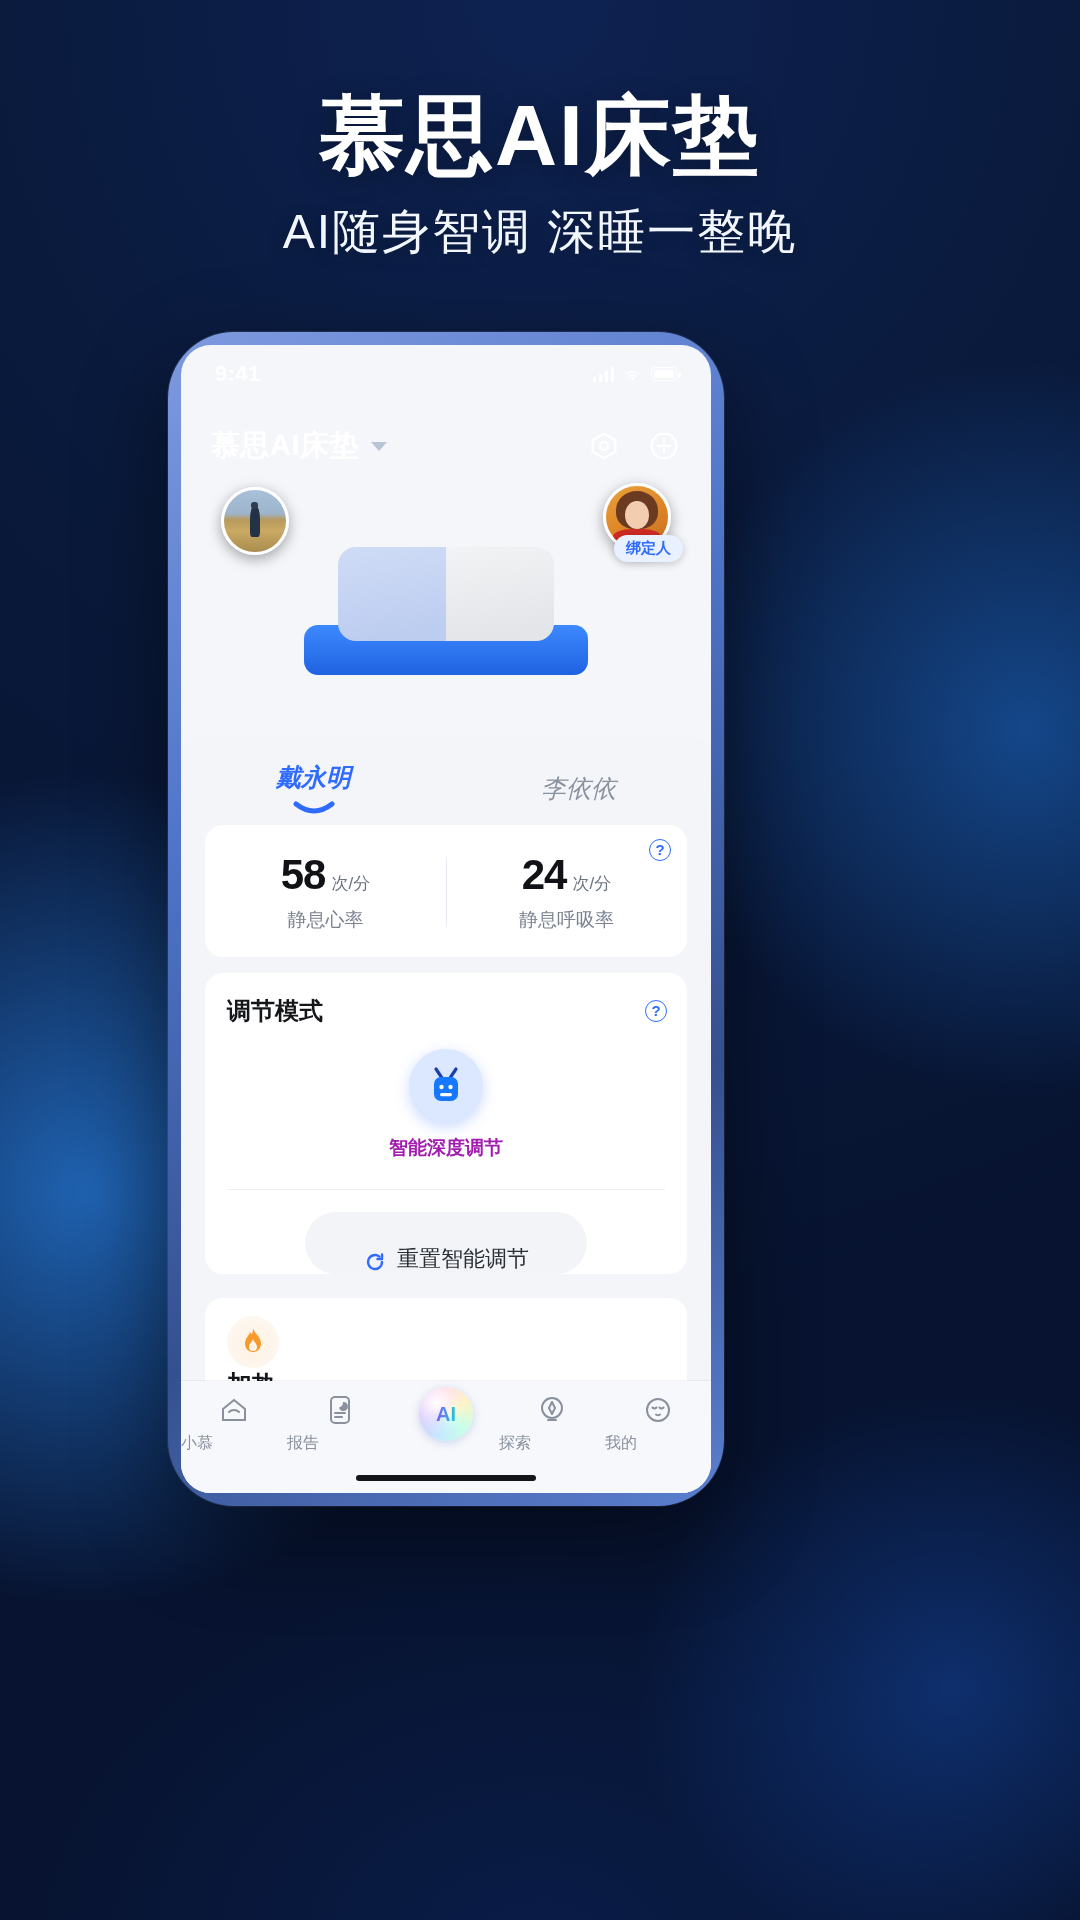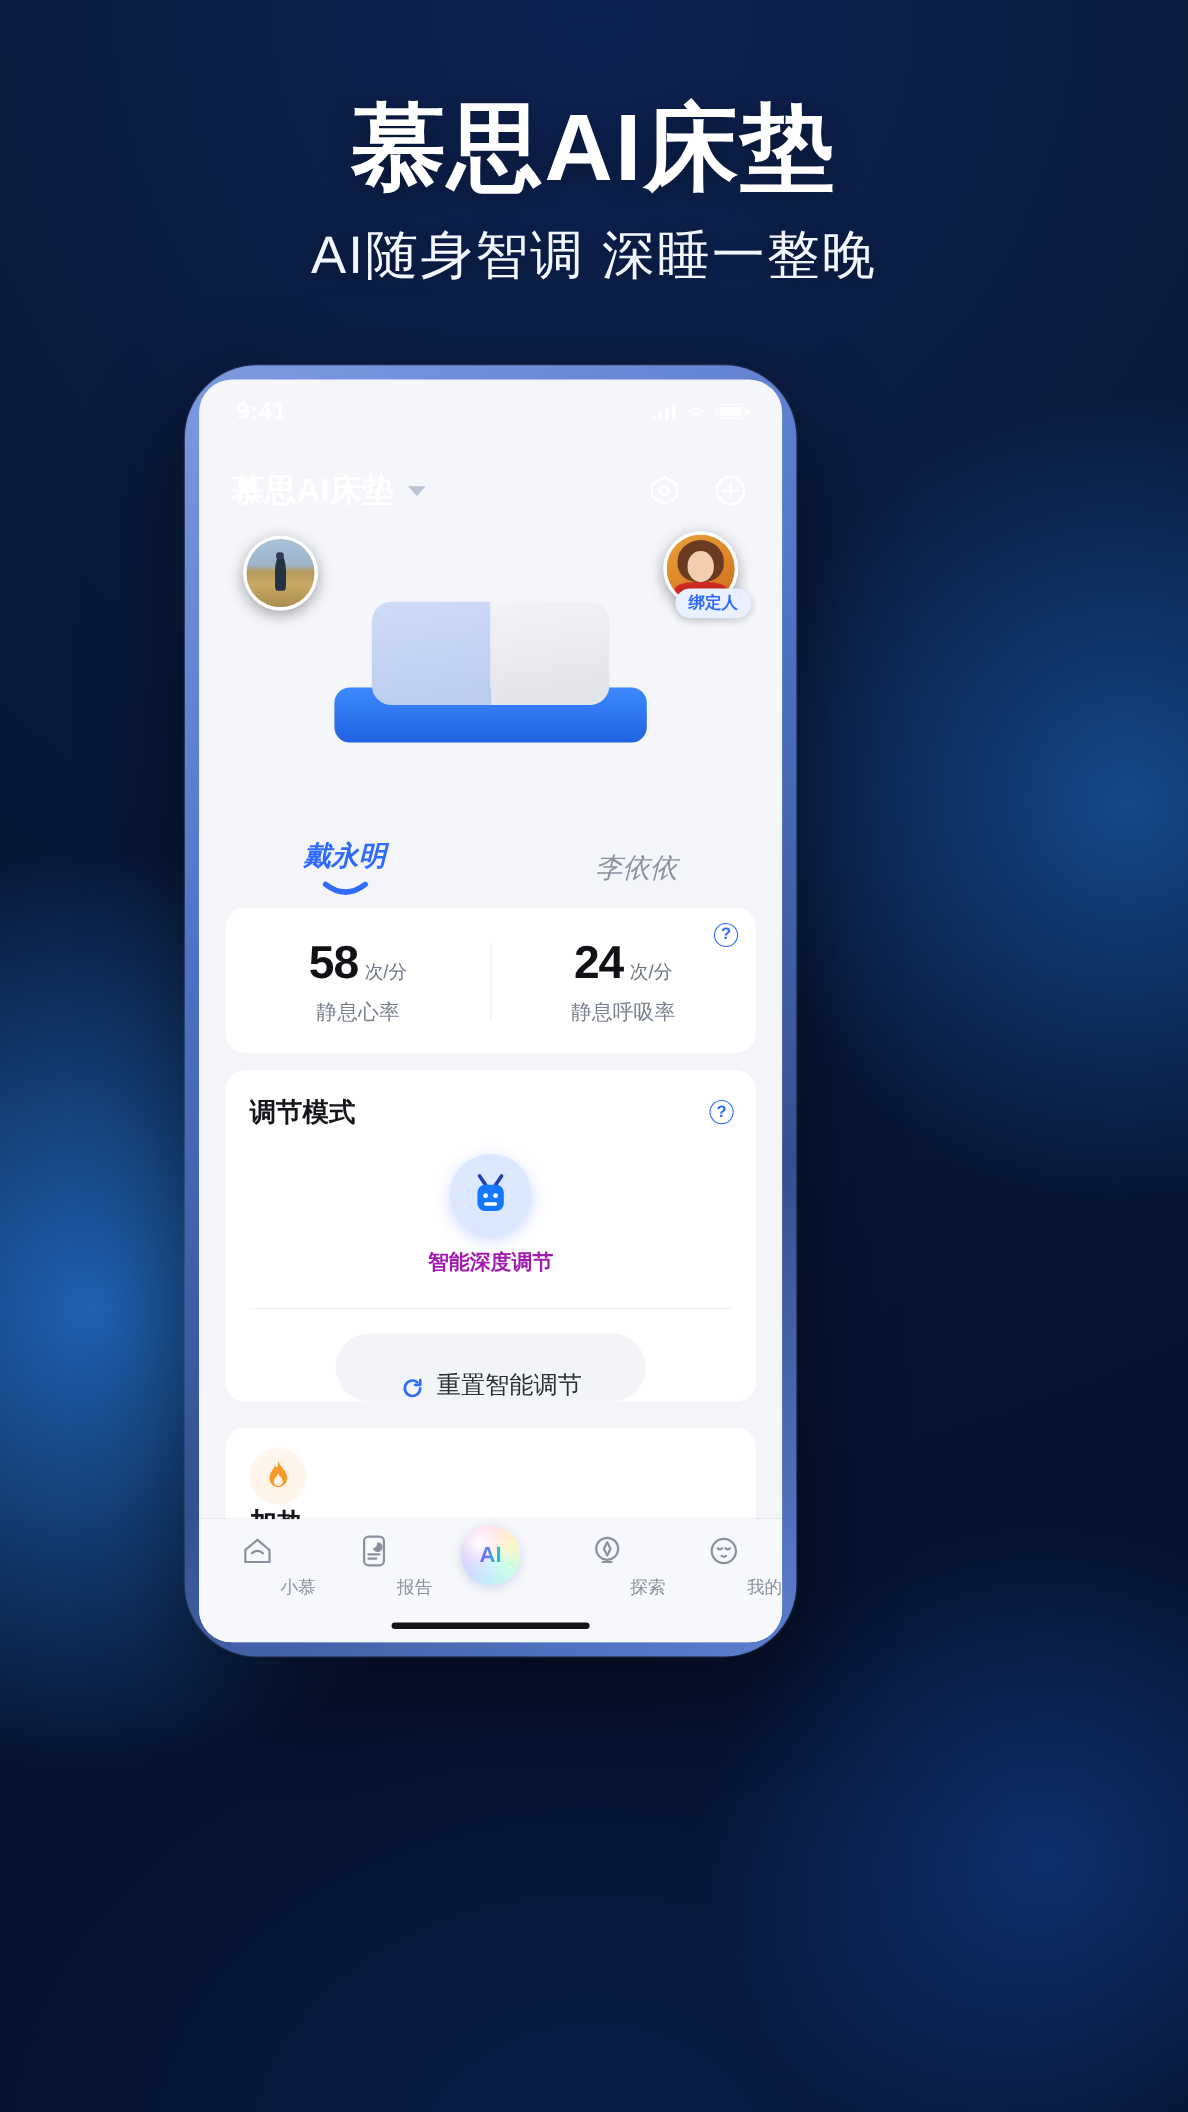--- a/index.html
+++ b/index.html
@@ -232,21 +232,21 @@
     border-radius: 50%; background: #fff; box-shadow: 0 1px 3px rgba(0,0,0,0.25);
   }
 
   
   .bottom-nav {
     position: absolute; left: 0; right: 0; bottom: 0; height: 112px;
     background: #f7f8fb;
     display: flex; align-items: flex-start; padding-top: 12px;
     box-shadow: 0 -1px 0 rgba(0,0,0,0.05);
   }
-  .nav-item { flex: 1; text-align: right; }
+  .nav-item { flex: 1; text-align: left; }
   .nav-ico { height: 34px; display: flex; align-items: center; justify-content: center; }
   .nav-label { margin-top: 6px; font-size: 16px; color: #8a919d; }
   .ai-orb {
     width: 54px; height: 54px; margin: -6px auto 0; border-radius: 50%;
     background:
       radial-gradient(circle at 32% 30%, #ffffff 0%, rgba(255,255,255,0.2) 40%, rgba(255,255,255,0) 60%),
       conic-gradient(from 200deg, #c6e8ff, #d9c6ff, #ffd0e8, #fff3c4, #c8ffe8, #c6e8ff);
     display: flex; align-items: center; justify-content: center;
     box-shadow: 0 2px 10px rgba(150,170,220,0.45);
   }

